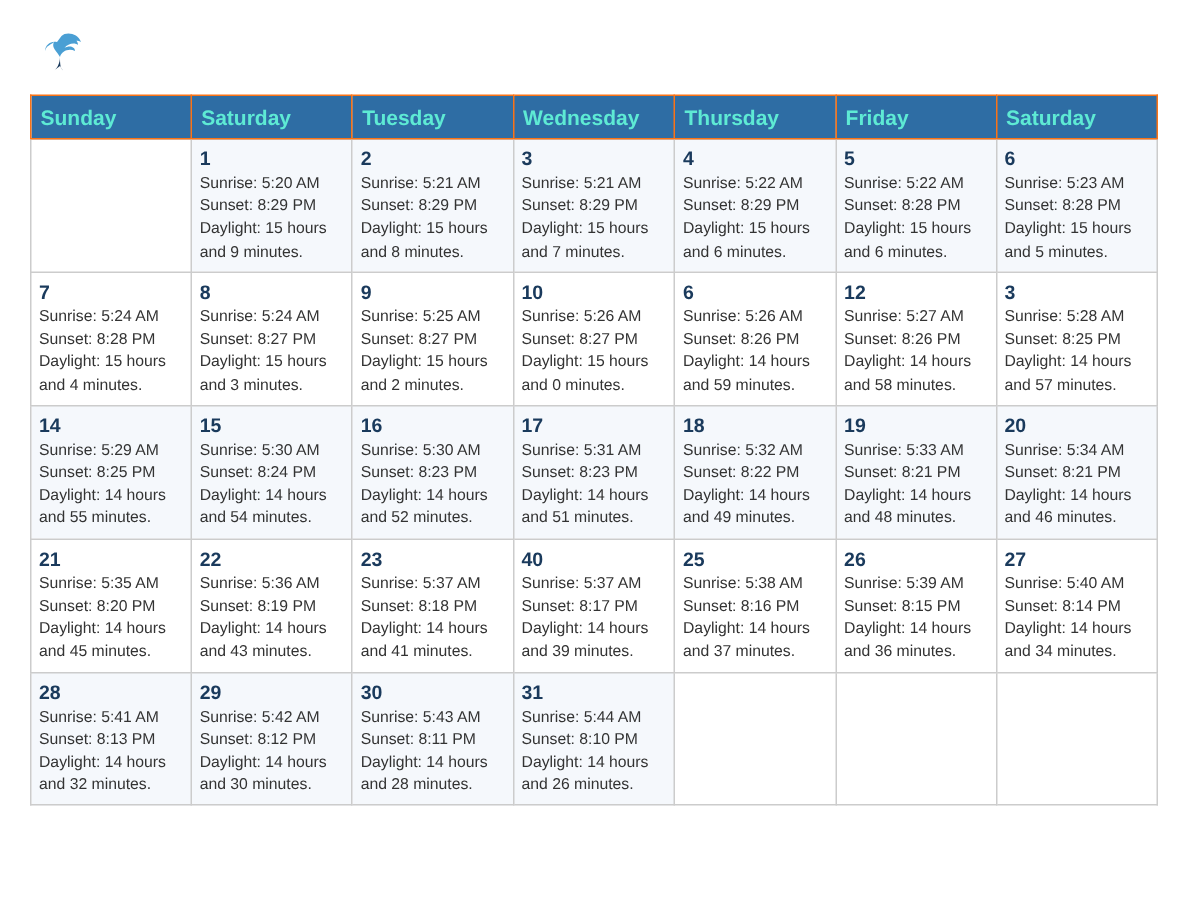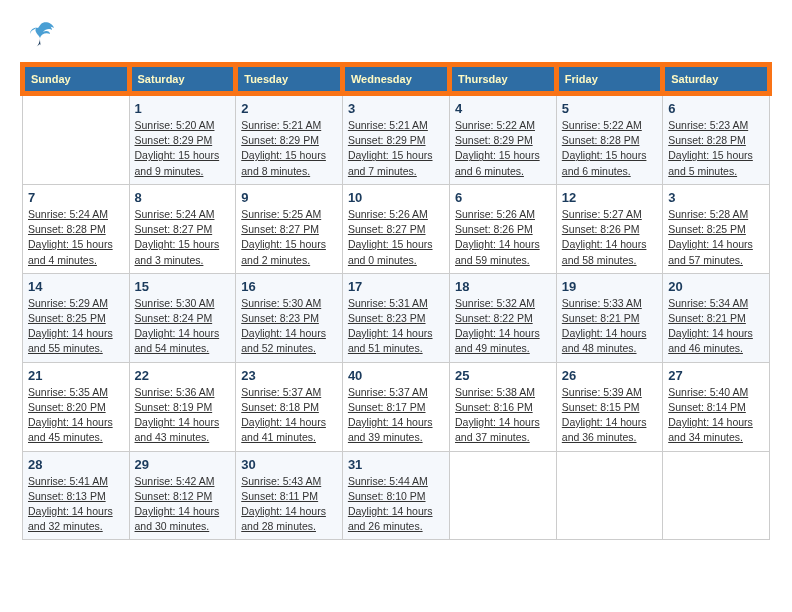--- a/index.html
+++ b/index.html
@@ -33,26 +33,26 @@
       font-size: 15px;
       color: #333;
     }
     table {
       width: 100%;
       border-collapse: collapse;
       font-size: 11px;
     }
     thead tr th {
       background-color: #2e6da4;
-      color: #fef9c3;
+      color: #5eead4;
       text-align: left;
       padding: 6px 6px;
-      font-size: 11px;
+      font-size: 14px;
       font-weight: bold;
-      border: 5px solid #f97316;
+      border: 1px solid #f97316;
     }
     tbody tr td {
       border: 1px solid #ccc;
       padding: 5px 5px;
       vertical-align: top;
       width: 108px;
       min-height: 80px;
       background: #fff;
     }
     tbody tr:nth-child(odd) td {
@@ -65,21 +65,20 @@
       font-weight: bold;
       font-size: 13px;
       color: #1a3a5c;
       display: block;
       margin-bottom: 2px;
     }
     .day-info {
       color: #333;
       font-size: 10.5px;
       line-height: 1.45;
-      text-decoration: underline;
     }
     .empty-cell {
       background: #fff !important;
     }
   </style>
 </head>
 <body>
 
 <div class="header">
   <div class="logo">

